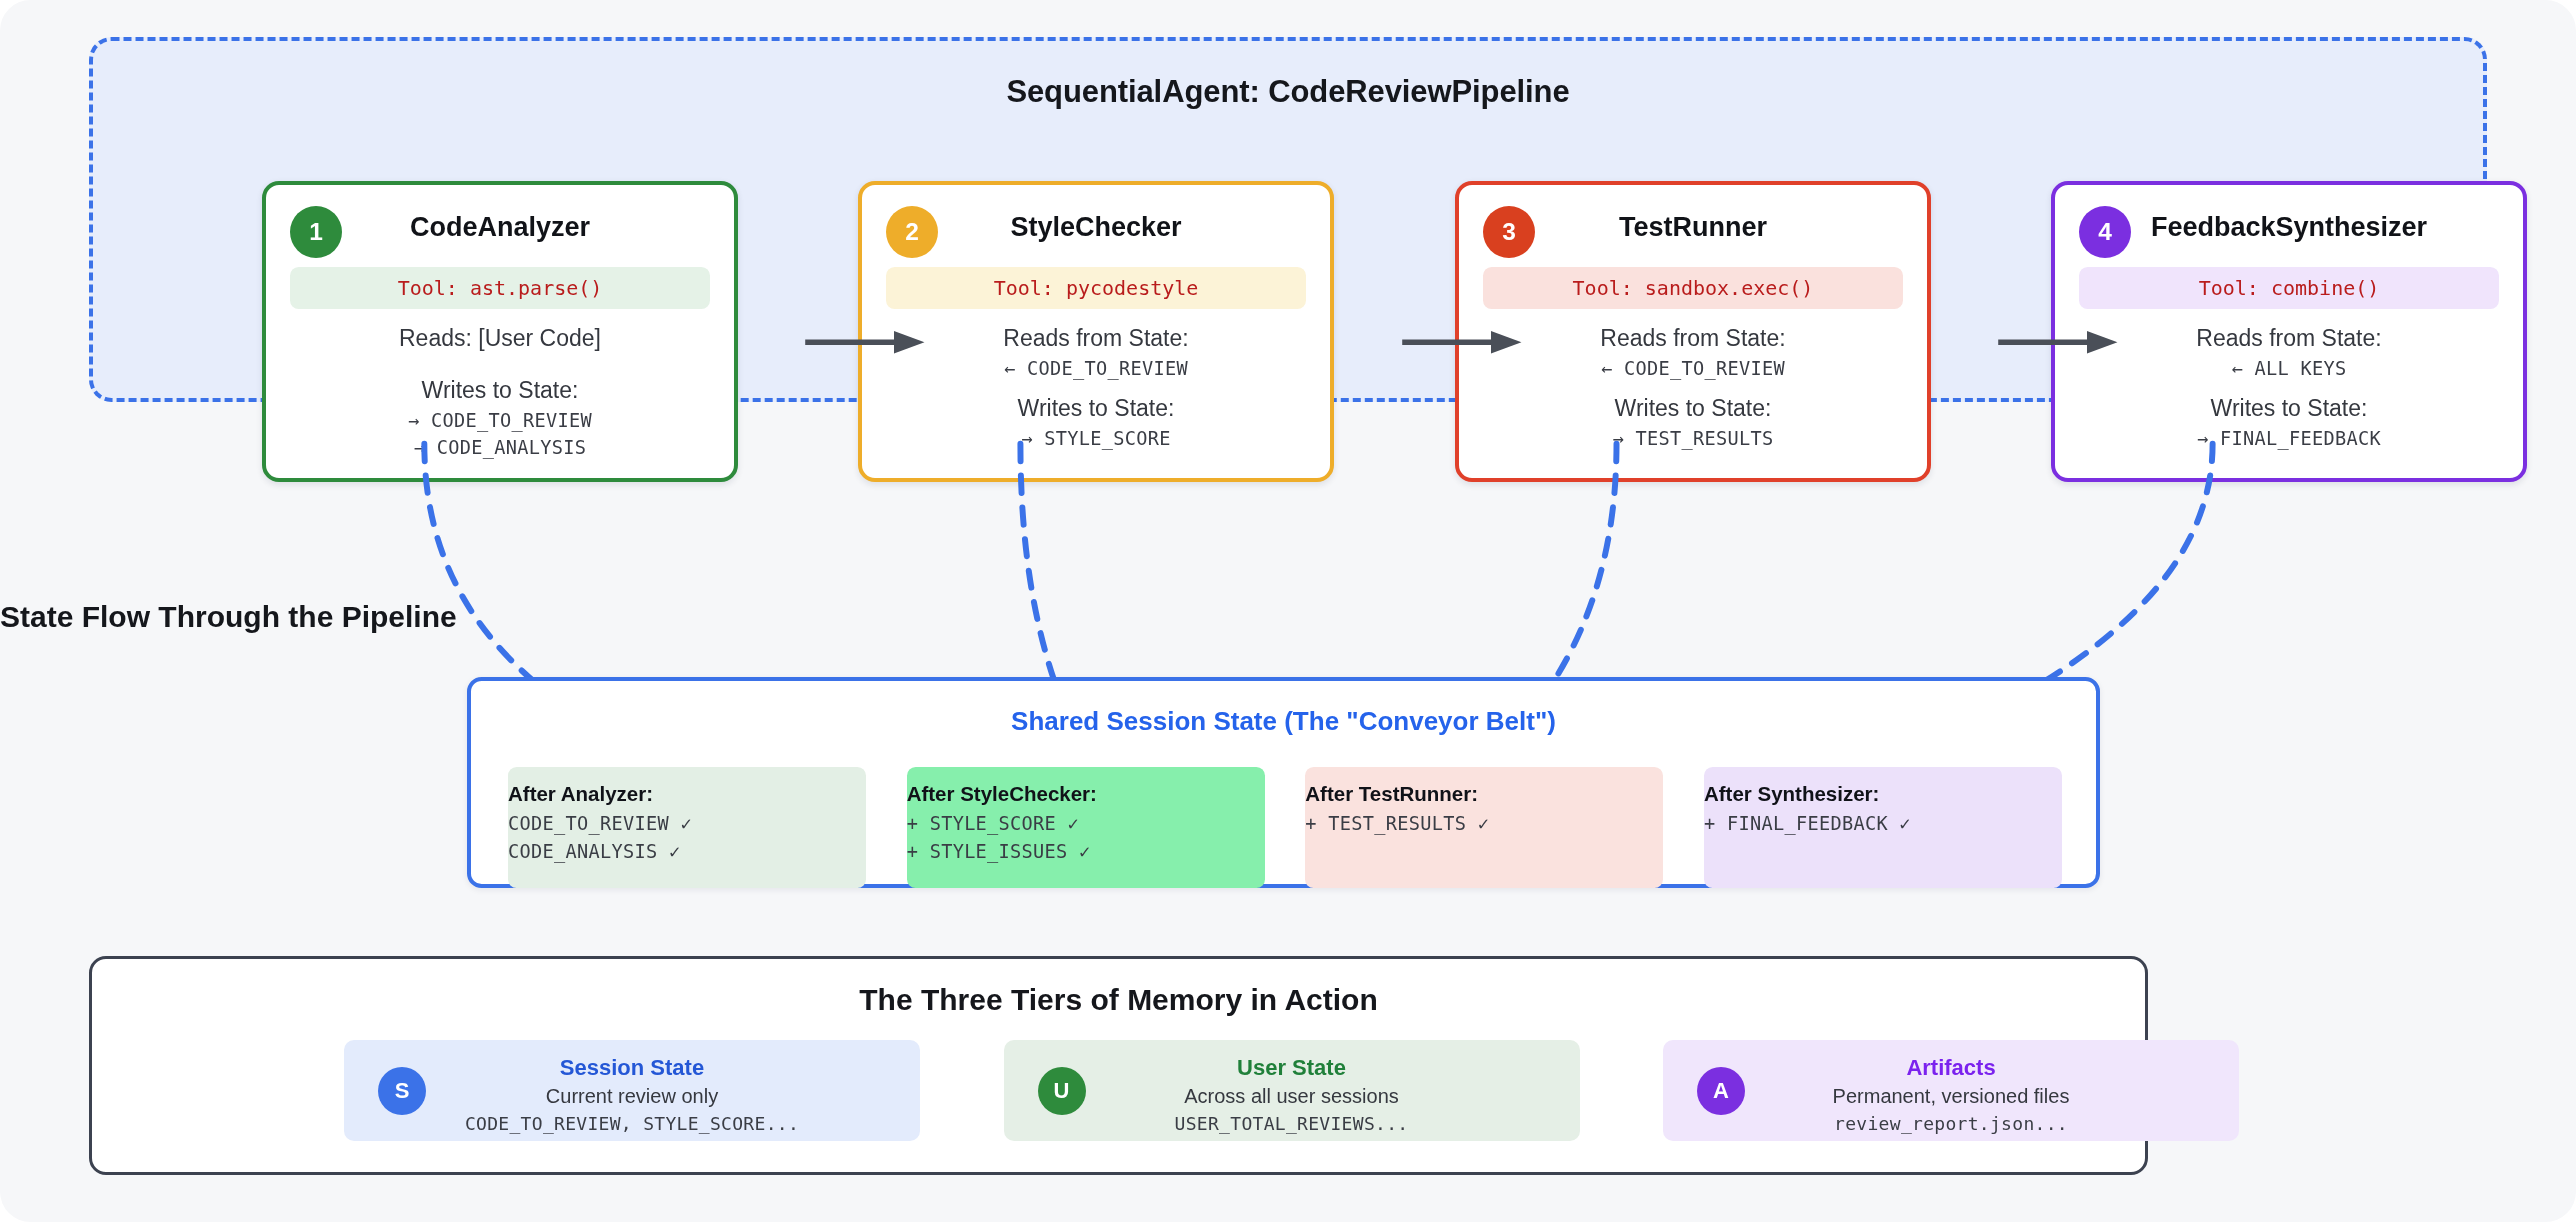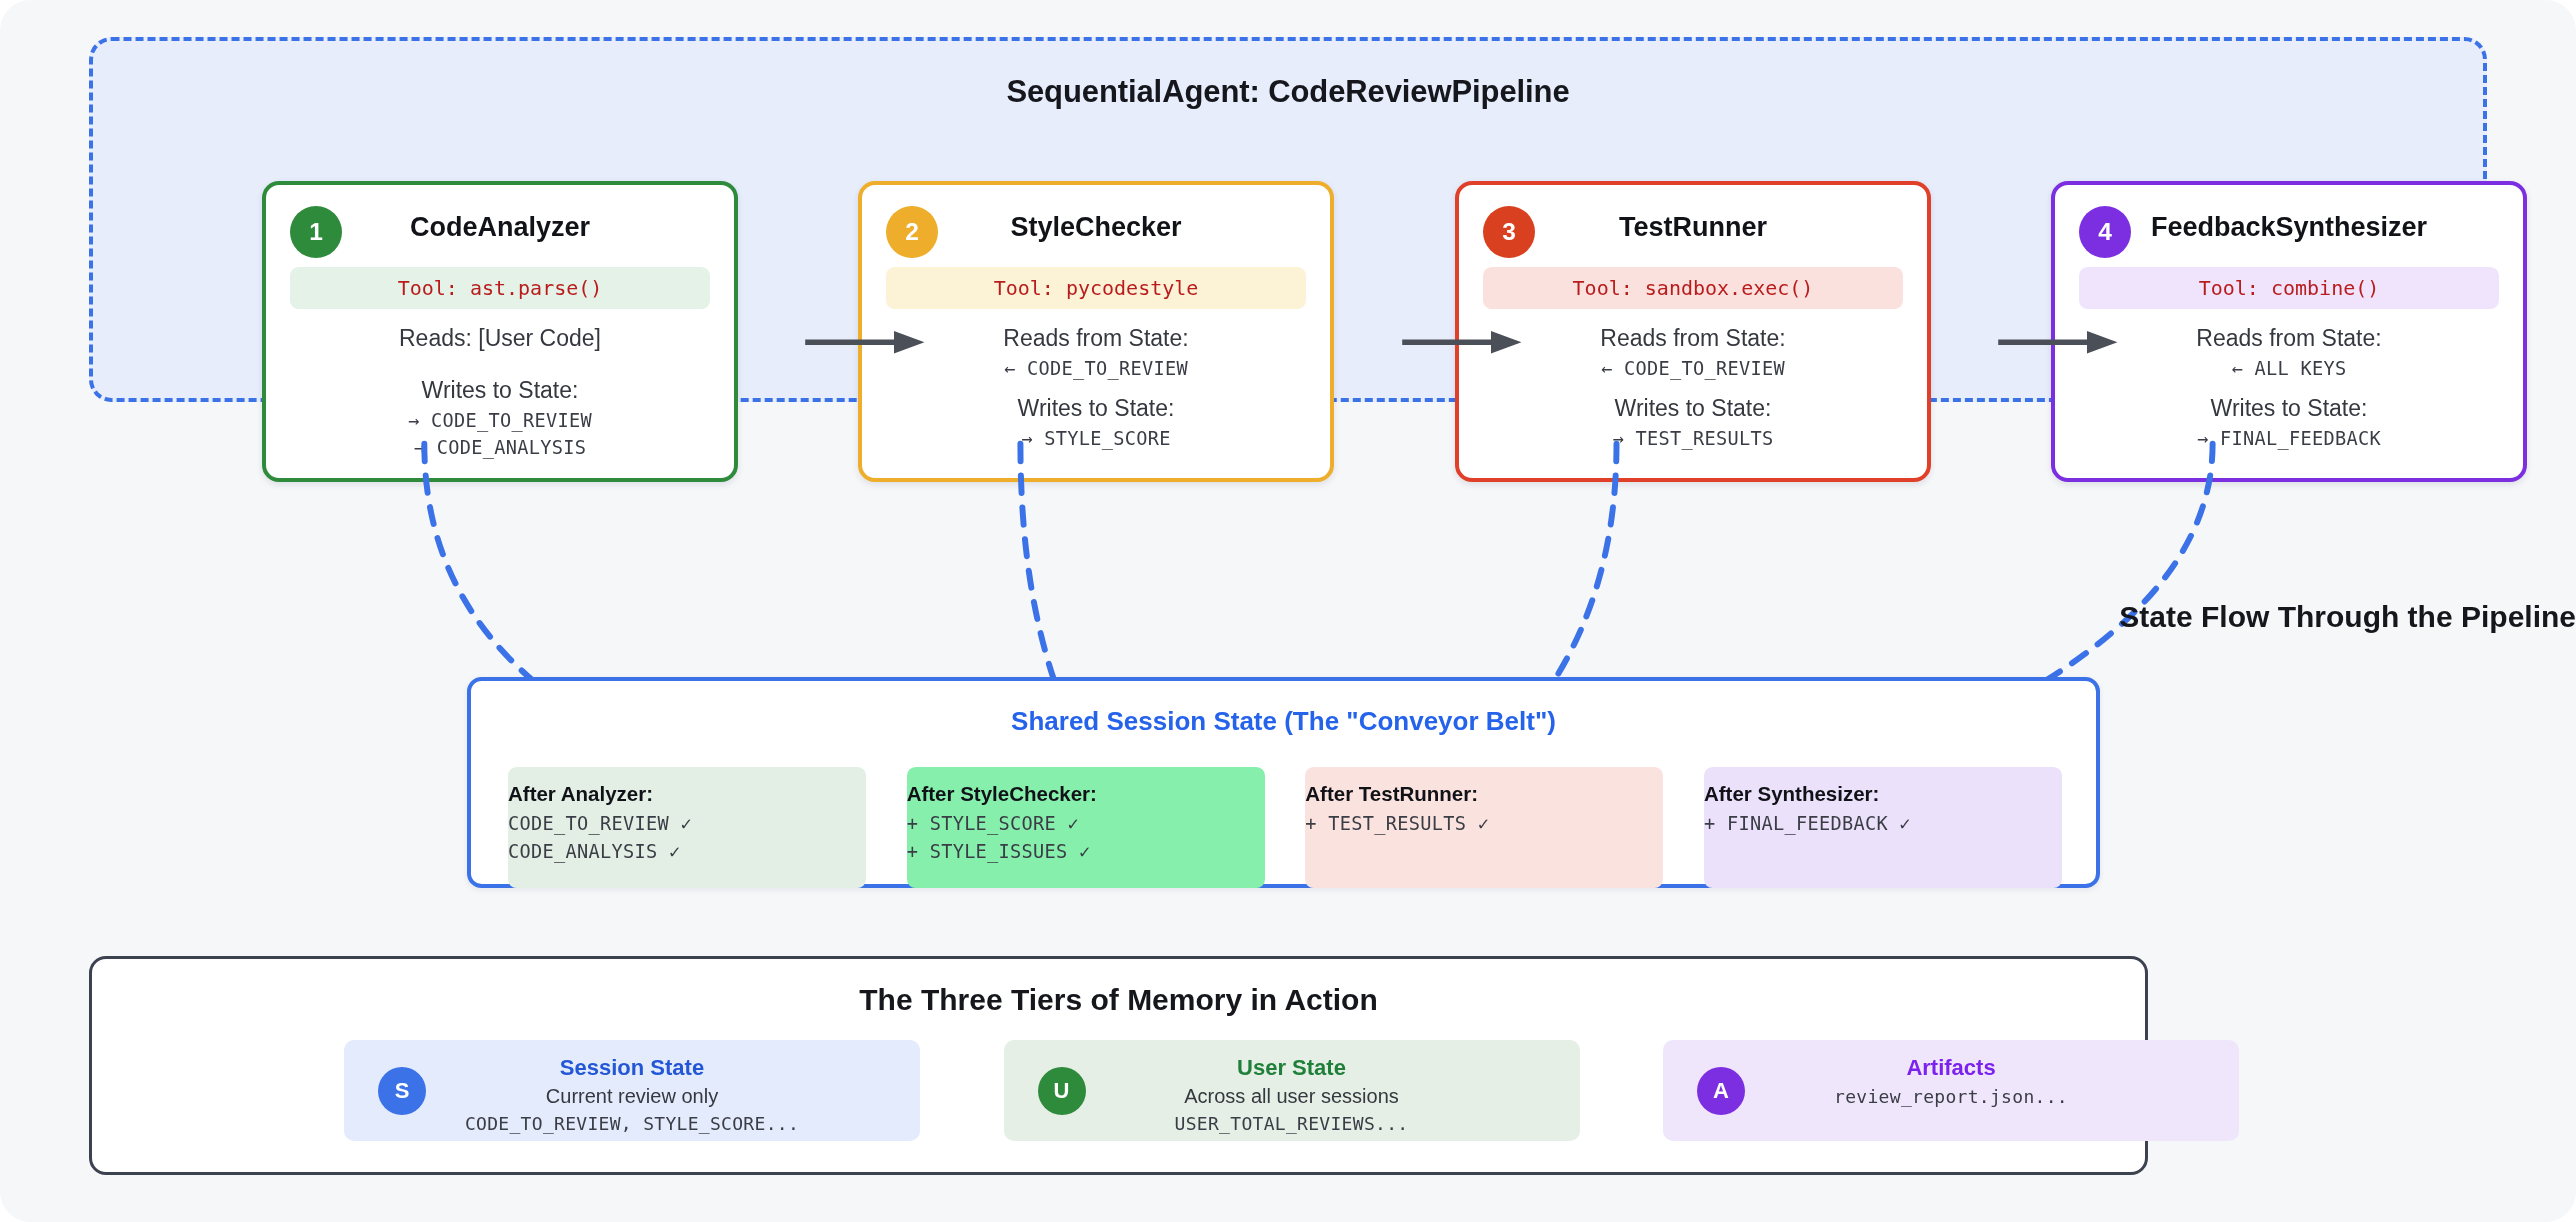--- a/index.html
+++ b/index.html
@@ -143,21 +143,21 @@
     height: 26.5px;
   }
   .flow-arrow.a1 { left: 712px; }
   .flow-arrow.a2 { left: 1309px; }
   .flow-arrow.a3 { left: 1905px; }
 
   
   .section-heading {
     position: absolute;
     width: 100%;
-    text-align: right;
+    text-align: left;
     font-size: 30px;
     font-weight: bold;
     color: #15171c;
   }
   #state-flow-heading { top: 600px; left: 0; }
 
   
   .shared-box {
     position: absolute;
     left: 467px;
@@ -422,20 +422,21 @@
       <div class="tier-card t2">
         <div class="tier-badge">U</div>
         <div class="tier-title">User State</div>
         <div class="tier-sub">Across all user sessions</div>
         <div class="tier-keys">USER_TOTAL_REVIEWS...</div>
       </div>
 
       <div class="tier-card t3">
         <div class="tier-badge">A</div>
         <div class="tier-title">Artifacts</div>
+        <div class="tier-sub">Permanent, versioned files</div>
         <div class="tier-keys">review_report.json...</div>
       </div>
 
     </div>
   </div>
 
 </div>
 
 
 </body></html>

